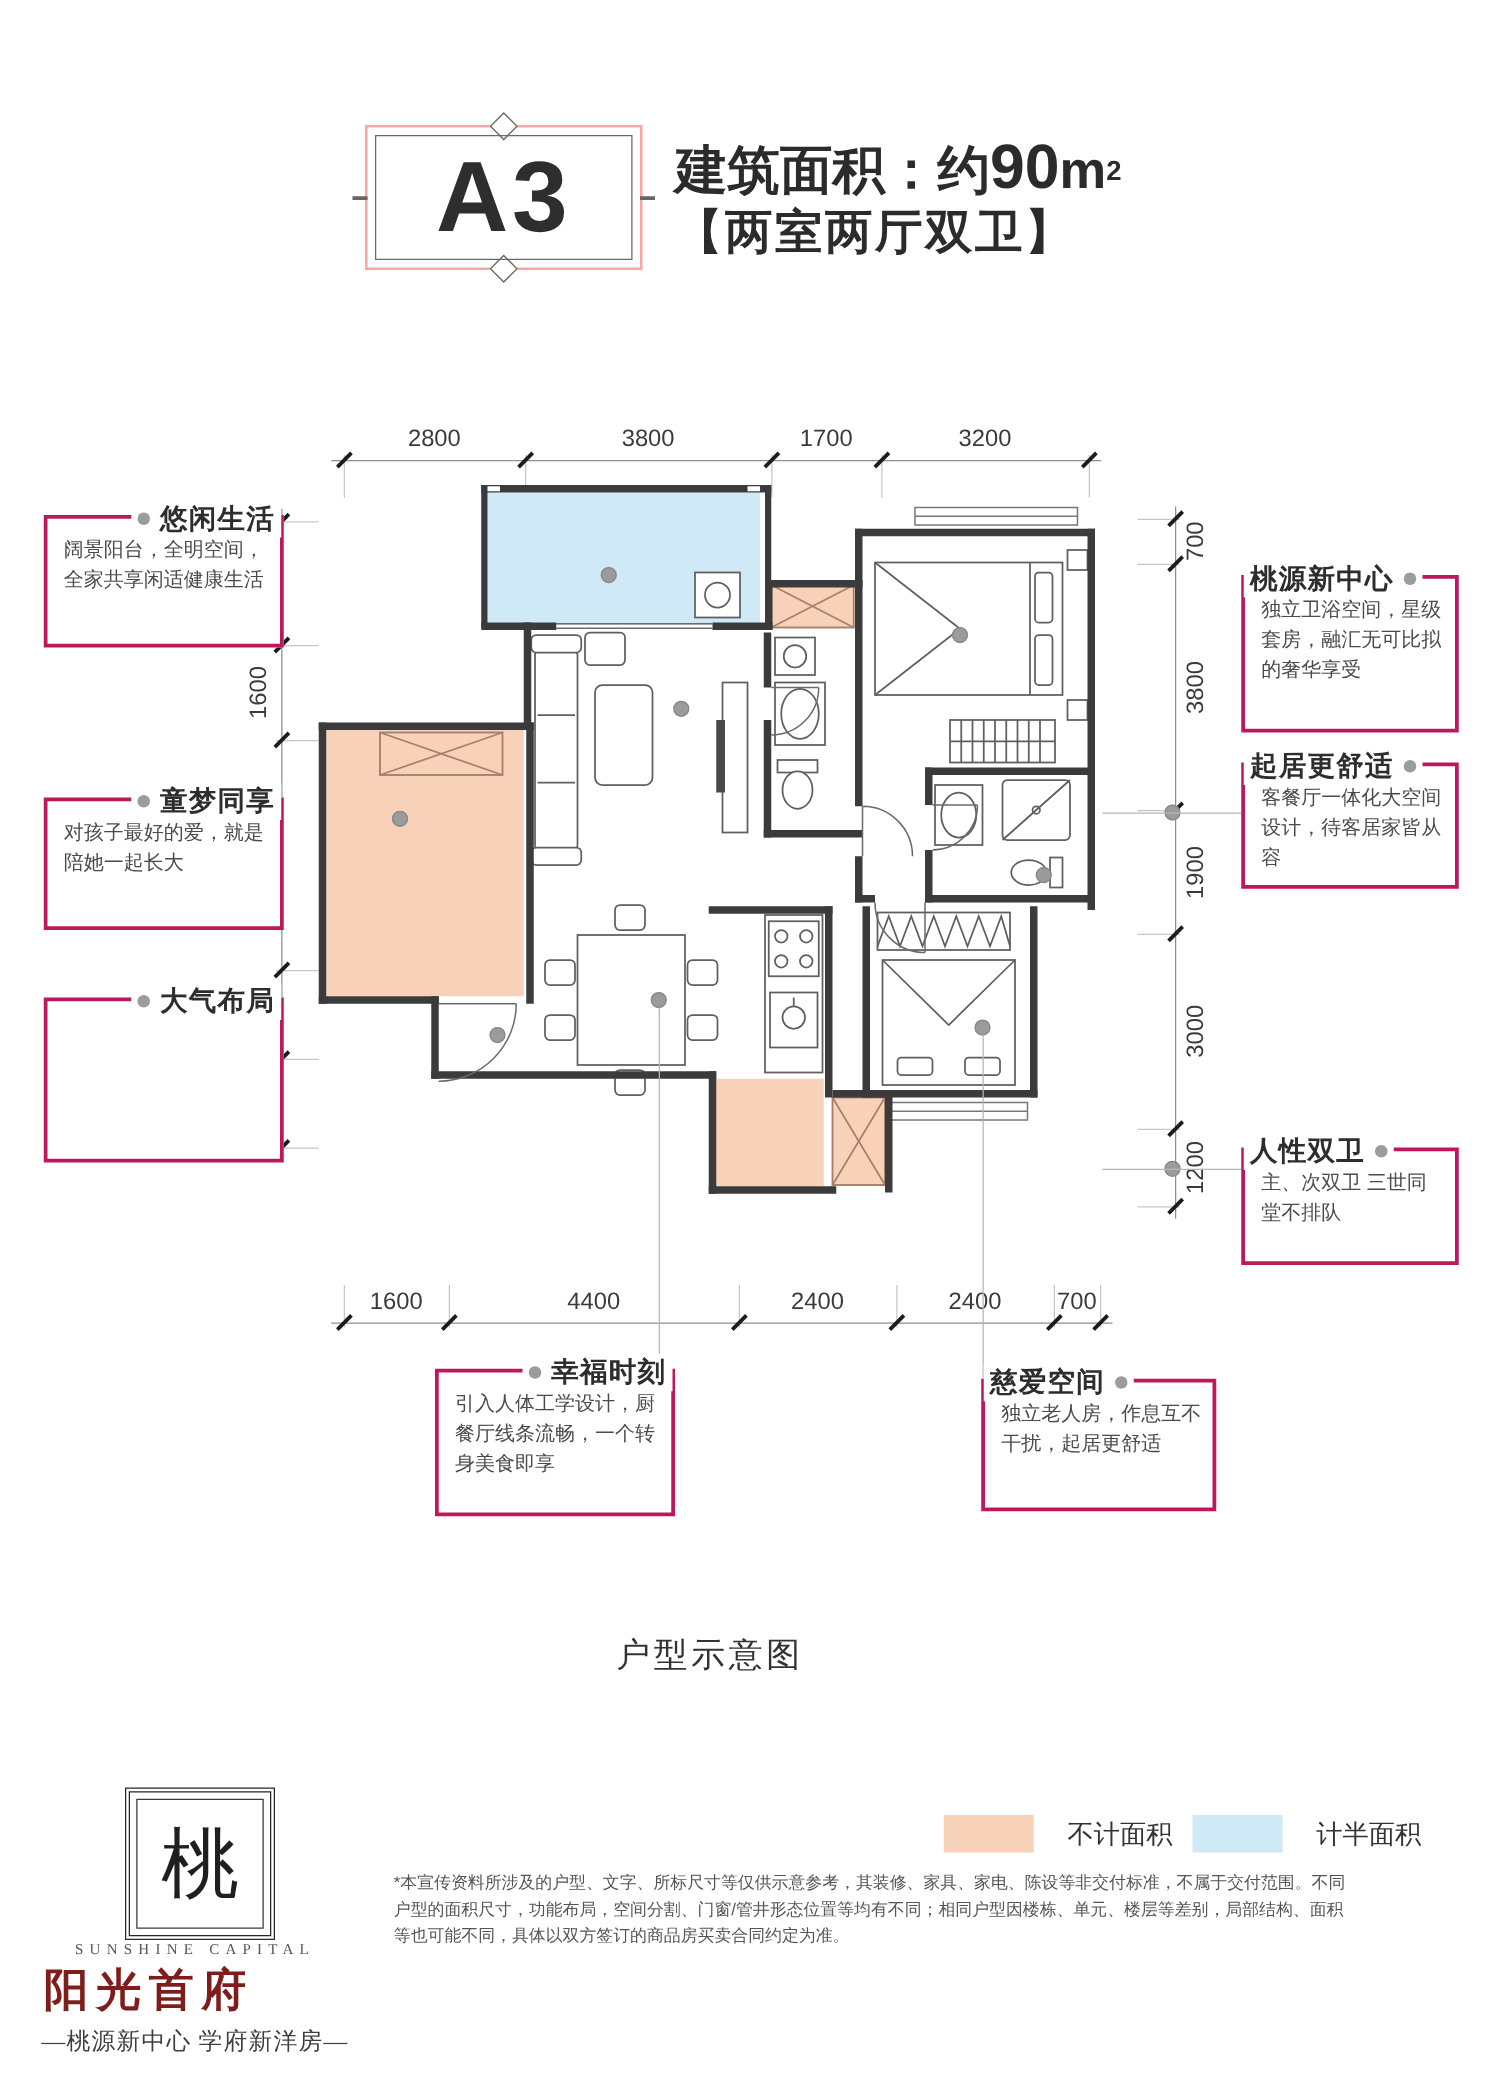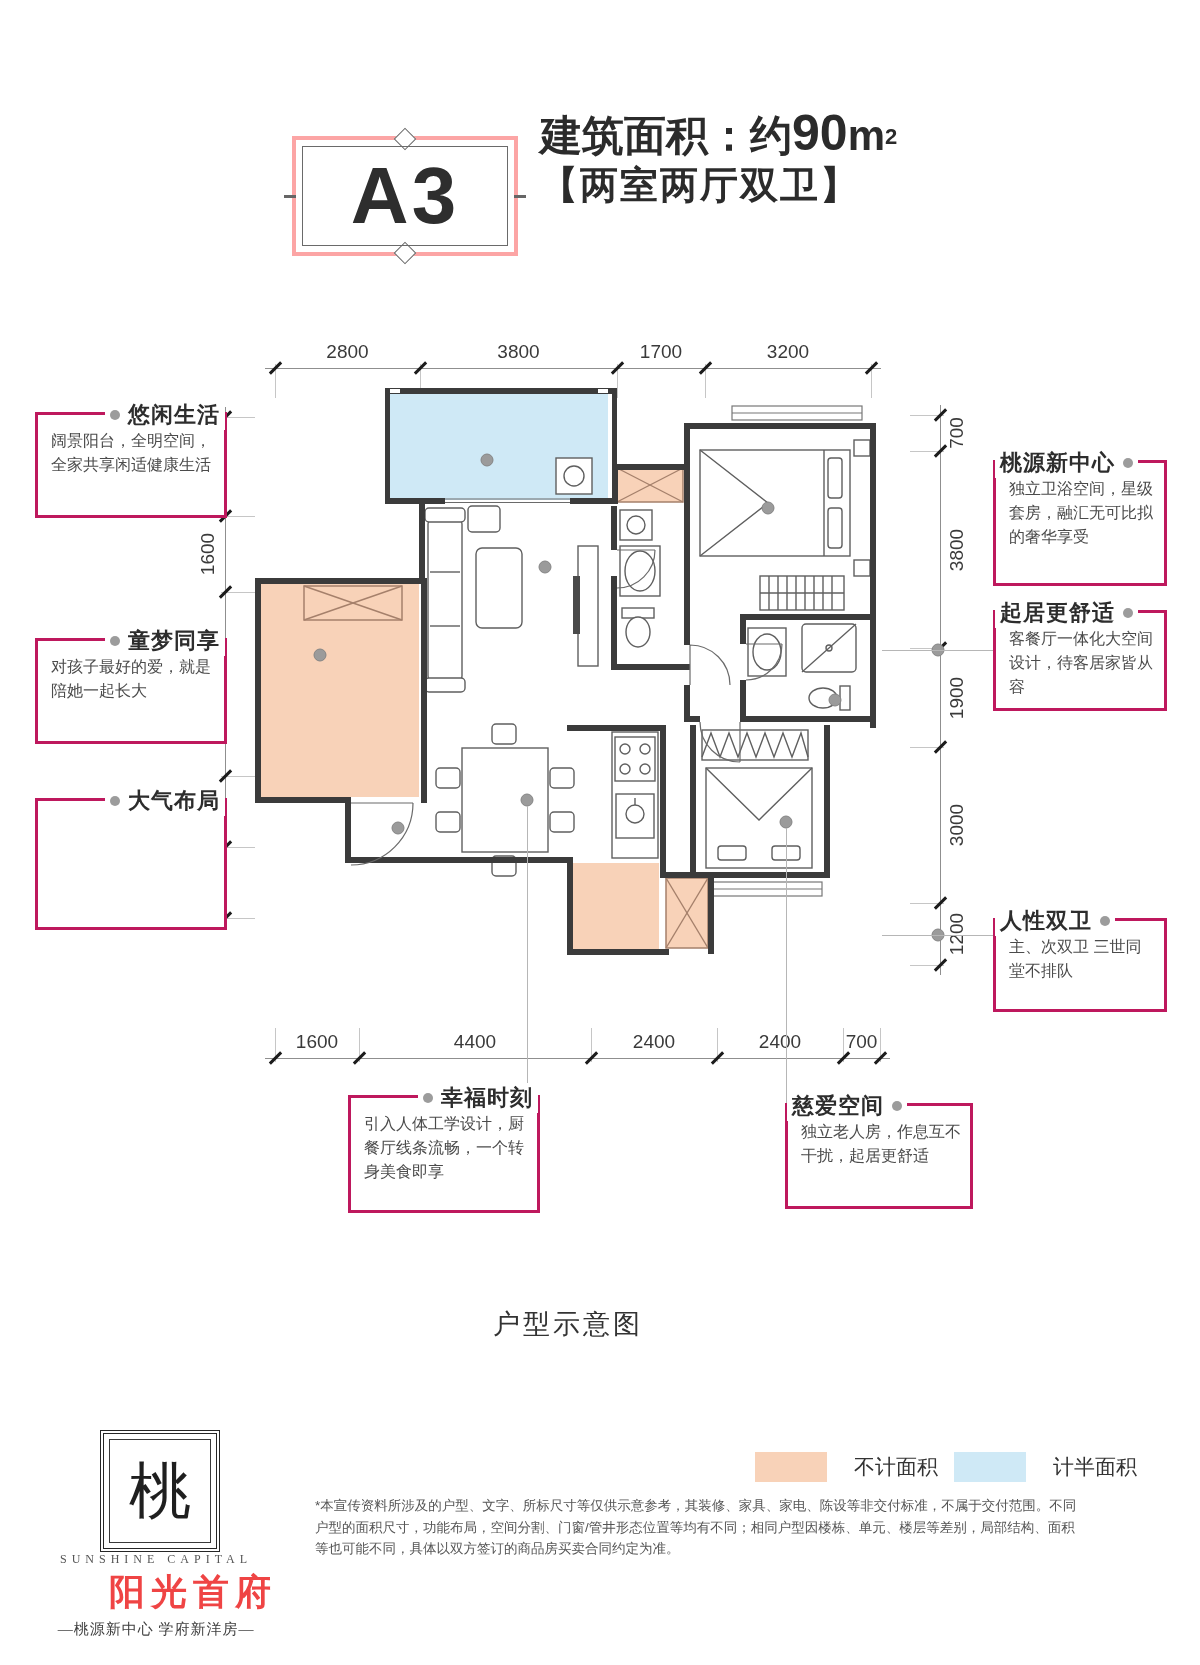--- a/index.html
+++ b/index.html
@@ -1,21 +1,21 @@
 <!DOCTYPE html>
 <html><head>
 <meta charset="utf-8">
 <style>
   html,body{margin:0;padding:0;}
   body{width:1200px;height:1665px;position:relative;background:#fff;overflow:hidden;
        font-family:"Liberation Sans","DejaVu Sans",sans-serif;color:#2e2e2e;}
   .abs{position:absolute;}
 
   
-  .badge{position:absolute;left:292px;top:100px;width:218px;height:112px;border:4px solid #fca5a5;background:#fff;margin-top:36px;}
+  .badge{position:absolute;left:292px;top:100px;width:218px;height:112px;border:2px solid #fca5a5;background:#fff;}
   .badge-inner{position:absolute;inset:6px;border:1px solid #6a6a6a;display:flex;align-items:center;justify-content:center;
                font-size:80px;font-weight:bold;color:#2e2e2e;letter-spacing:3px;}
   .badge-diamond{position:absolute;left:50%;width:14px;height:14px;background:#fff;border:1.5px solid #666;transform:translateX(-50%) rotate(45deg);}
   .badge-diamond.top{top:-9px;} .badge-diamond.bot{bottom:-9px;}
   .badge-tick{position:absolute;width:12px;height:3px;background:#666;top:50%;margin-top:-1.5px;}
   .badge-tick.l{left:-12px;} .badge-tick.r{right:-12px;}
   .area-line{position:absolute;left:540px;top:104px;white-space:nowrap;font-weight:bold;color:#2b2b2b;}
   .area-line .pre{font-size:42px;} .area-line .val{font-size:50px;} .area-line .un{font-size:42px;}
   .area-line sup{font-size:22px;}
   .type-line{position:absolute;left:540px;top:160px;font-size:38px;font-weight:bold;letter-spacing:2px;color:#2b2b2b;}
@@ -47,24 +47,24 @@
   .legend .item{display:flex;align-items:center;gap:27px;}
   .legend .swatch{width:72px;height:30px;}
   .legend .lab{font-size:21px;color:#333;}
 
   
   .seal{position:absolute;left:100px;top:1430px;width:112px;height:114px;border:4px double #262626;background:#fff;}
   .seal-inner{position:absolute;inset:5px;border:1px solid #3a3a3a;display:flex;align-items:center;justify-content:center;
               font-family:"Liberation Serif","DejaVu Serif",serif;font-size:62px;color:#1f1f1f;}
   .logo-en{position:absolute;left:35px;top:1552px;width:242px;text-align:center;font-family:"Liberation Serif",serif;
            font-size:12px;letter-spacing:5px;color:#555;}
-  .logo-cn{position:absolute;left:35px;top:1568px;width:242px;text-align:right;font-family:"Liberation Serif",serif;
-           font-size:36px;font-weight:bold;letter-spacing:6px;color:#ef4444;}
+  .logo-cn{position:absolute;left:35px;top:1568px;width:242px;text-align:left;font-family:"Liberation Serif",serif;
+           font-size:36px;font-weight:bold;letter-spacing:6px;color:#7f1d1d;}
   .logo-slogan{position:absolute;left:15px;top:1620px;width:282px;text-align:center;font-family:"Liberation Serif",serif;
-           font-size:15px;color:#3e3e3e;letter-spacing:1px;}
+           font-size:19px;color:#3e3e3e;letter-spacing:1px;}
   .disclaimer{position:absolute;left:315px;top:1495px;width:766px;font-size:13.5px;line-height:1.6;color:#555;}
 </style>
 </head>
 <body>
 
 <div class="badge">
   <span class="badge-diamond top"></span>
   <span class="badge-diamond bot"></span>
   <span class="badge-tick l"></span>
   <span class="badge-tick r"></span>

